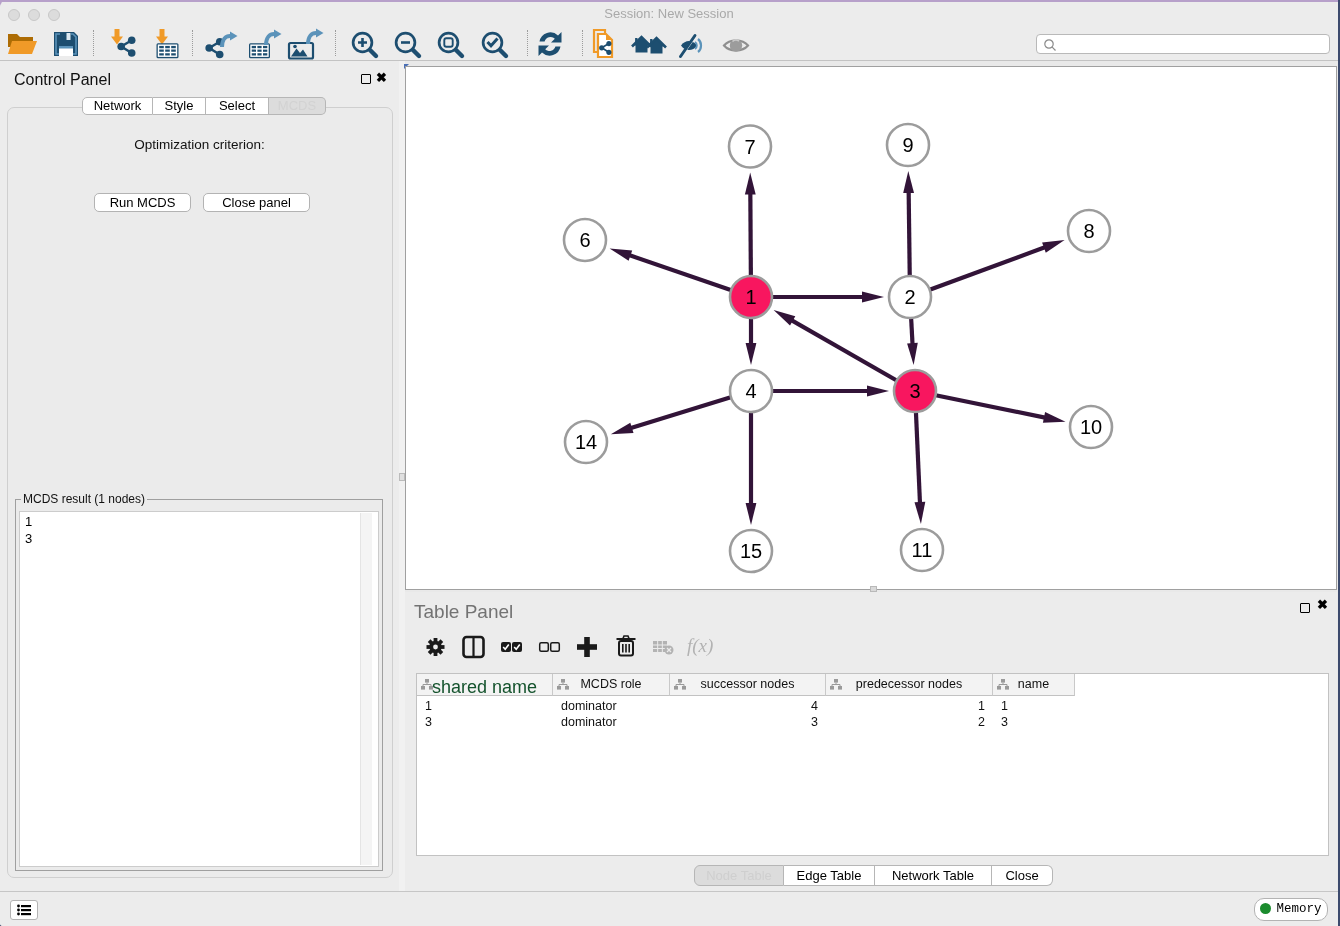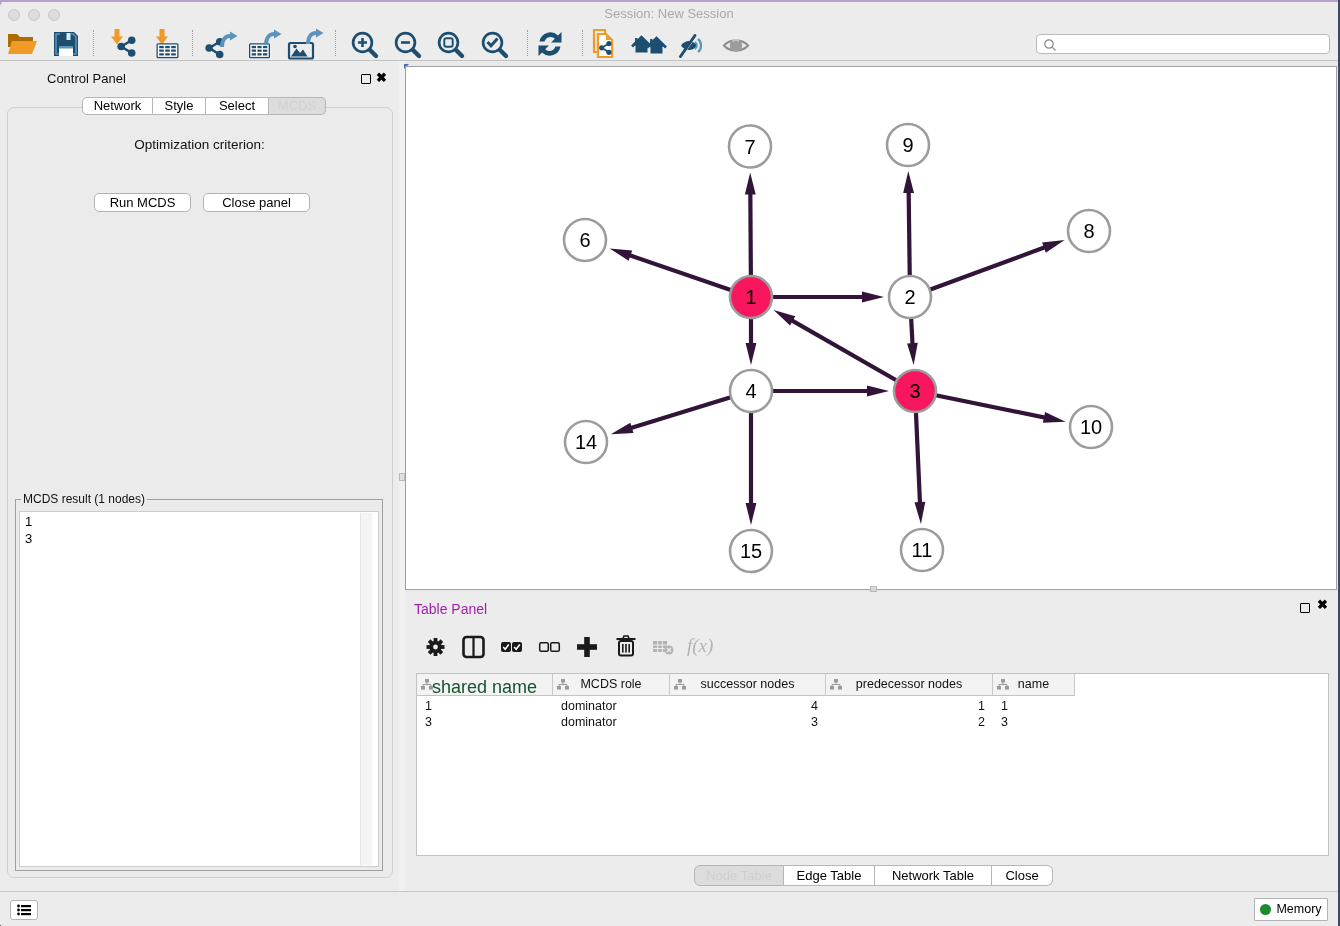--- a/index.html
+++ b/index.html
@@ -14,21 +14,21 @@
   .tl{position:absolute;width:10px;height:10px;border-radius:50%;background:#dcdcdc;border:1px solid #c8c8c8;top:7px;}
   #title{left:0;top:4px;width:1338px;text-align:center;font-size:13px;color:#a9a9a9;}
   
   #toolbar{left:0;top:23px;width:1338px;height:37px;background:#ececec;border-bottom:1px solid #c3c3c3;}
   .vsep{position:absolute;top:7px;height:26px;width:0;border-left:1px dotted #9c9c9c;}
   #search{left:1036px;top:11px;width:292px;height:18px;background:#fff;border:1px solid #b9b9b9;border-radius:4px;}
   
   #mainbg{left:0;top:61px;width:1338px;height:830px;background:#e9e9e9;}
   
   #cpanel{left:0;top:61px;width:399px;height:830px;background:#ececec;}
-  #cphead{left:14px;top:10px;font-size:13px;color:#111;margin-left:33px;}
+  #cphead{left:14px;top:10px;font-size:16px;color:#111;}
   #cptabpane{left:7px;top:46px;width:384px;height:769px;background:#ebebeb;border:1px solid #cfcfcf;border-radius:7px;}
   .tabrow{position:absolute;display:flex;font-size:13px;}
   .tab{border:1px solid #b6b6b6;border-left:none;background:#fff;color:#000;
        height:16px;line-height:16px;padding:0;text-align:center;}
   
   .btn{position:absolute;background:#fff;border:1px solid #b3b3b3;border-radius:5px;
        font-size:13px;text-align:center;color:#000;}
   
   #sccwin{left:405px;top:66px;width:932px;height:524px;border:1px solid #a0a0a0;background:#fff;box-sizing:border-box;}
   #scctitle{left:0;top:0;width:930px;height:20px;background:linear-gradient(#f6f6f6,#dedede);border-bottom:1px solid #b3b3b3;}
@@ -266,21 +266,21 @@
           <text x="502.0" y="63.0">9</text>
           <text x="685.0" y="345.0">10</text>
           <text x="516.0" y="468.0">11</text>
           <text x="180.0" y="360.0">14</text>
           <text x="345.0" y="469.0">15</text>
         </g>
 </svg>
     <div class="abs" style="left:464px;top:519px;width:5px;height:4px;background:#d9d9d9;border:1px solid #b9b9b9;"></div>
   </div>
   <div id="tpanel" class="abs">
-    <div class="abs" style="left:9px;top:9px;font-size:14px;color:#a21caf;">Table Panel</div>
+    <div class="abs" style="left:9px;top:9px;font-size:19px;color:#737373;">Table Panel</div>
     <div class="abs" style="left:895px;top:11px;width:8px;height:8px;border:1.6px solid #000;border-radius:1px;"></div>
     <div class="abs" style="left:912px;top:5px;font-size:13px;font-weight:bold;color:#000;">✖</div>
     <svg id="tbicons2" class="abs" style="left:18px;top:40px;" width="310" height="30" viewBox="0 0 310 30">
         <g transform="translate(12.5,15)">
           <circle cx="0" cy="0" r="6.2" fill="#1a1a1a"></circle>
           <rect x="-1.9" y="-9" width="3.8" height="4.5" fill="#1a1a1a" transform="rotate(0)"></rect>
           <rect x="-1.9" y="-9" width="3.8" height="4.5" fill="#1a1a1a" transform="rotate(45)"></rect>
           <rect x="-1.9" y="-9" width="3.8" height="4.5" fill="#1a1a1a" transform="rotate(90)"></rect>
           <rect x="-1.9" y="-9" width="3.8" height="4.5" fill="#1a1a1a" transform="rotate(135)"></rect>
           <rect x="-1.9" y="-9" width="3.8" height="4.5" fill="#1a1a1a" transform="rotate(180)"></rect>
@@ -404,18 +404,18 @@
     <div class="btn" style="left:10px;top:8px;width:26px;height:18px;line-height:18px;border-radius:3px;">
       <svg width="14" height="12" viewBox="0 0 14 12" style="margin-top:3px;">
         <circle cx="1.5" cy="2" r="1.4" fill="#000"></circle>
           <rect x="4" y="1" width="10" height="2.2" fill="#000"></rect>
         <circle cx="1.5" cy="6" r="1.4" fill="#000"></circle>
           <rect x="4" y="5" width="10" height="2.2" fill="#000"></rect>
         <circle cx="1.5" cy="10" r="1.4" fill="#000"></circle>
           <rect x="4" y="9" width="10" height="2.2" fill="#000"></rect>
       </svg>
     </div>
-    <div class="btn" style="left:1254px;top:6px;width:72px;height:21px;line-height:21px;border-radius:1px;font-size:12.5px;">
+    <div class="btn" style="left:1254px;top:6px;width:72px;height:21px;line-height:21px;border-radius:10px;font-size:12.5px;font-family:Liberation Mono, monospace;">
       <span style="display:inline-block;width:11px;height:11px;border-radius:50%;background:#1c8c2e;vertical-align:-1.5px;margin-right:5px;"></span>Memory</div>
   </div>
 </div>
 <div class="abs" style="left:0;top:0;width:1340px;height:2px;background:#b7a0ca;z-index:9;"></div>
 <div class="abs" style="left:1338px;top:0;width:2px;height:926px;background:#3c4a6d;z-index:9;"></div>
 
 </body></html>

